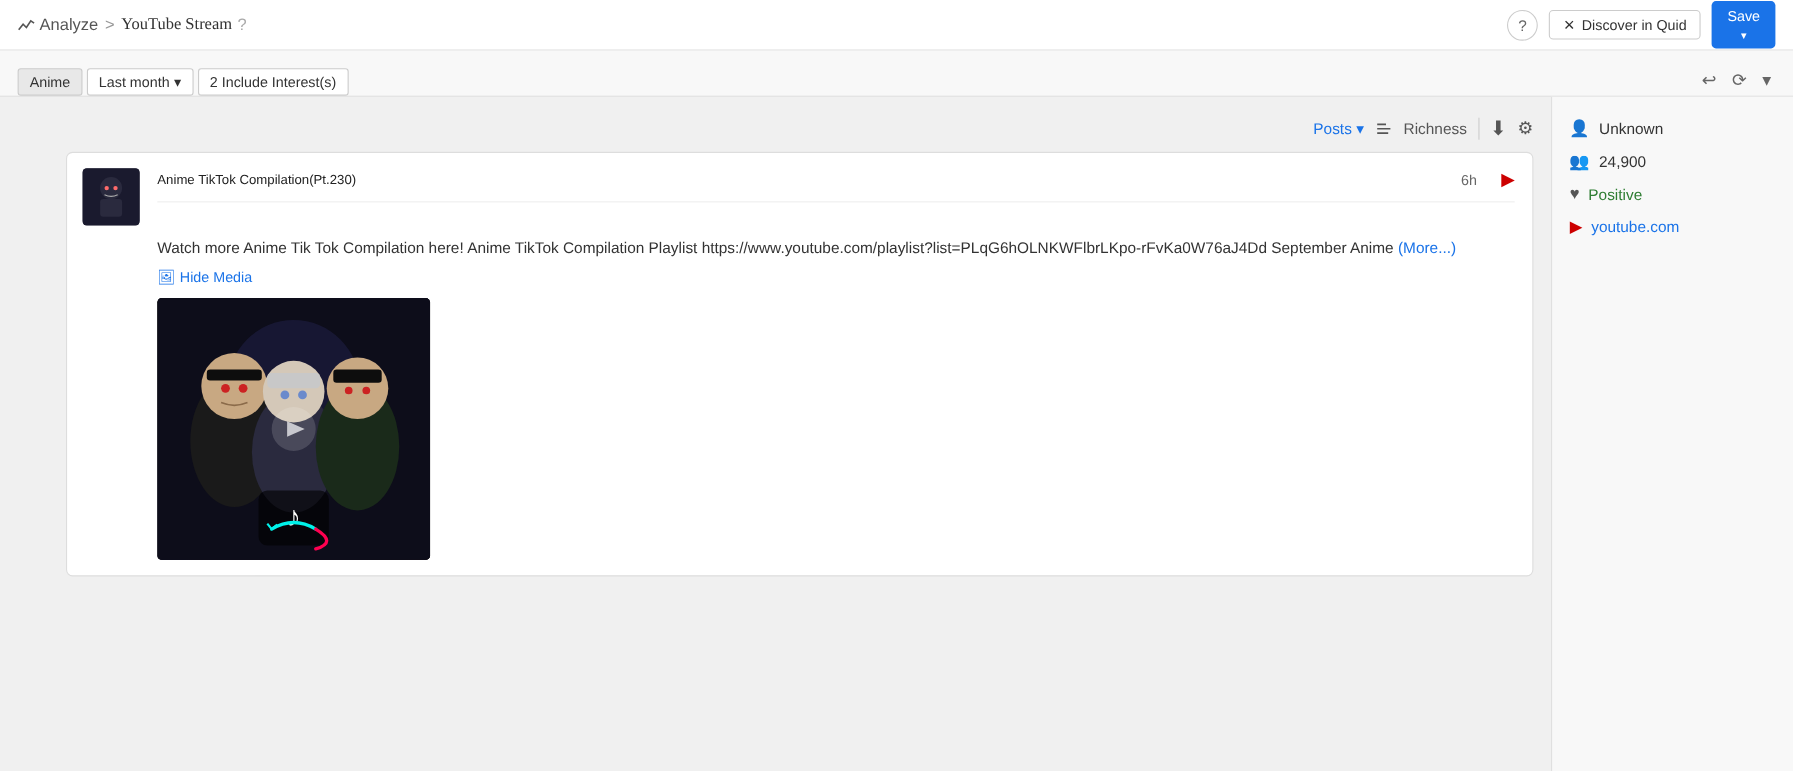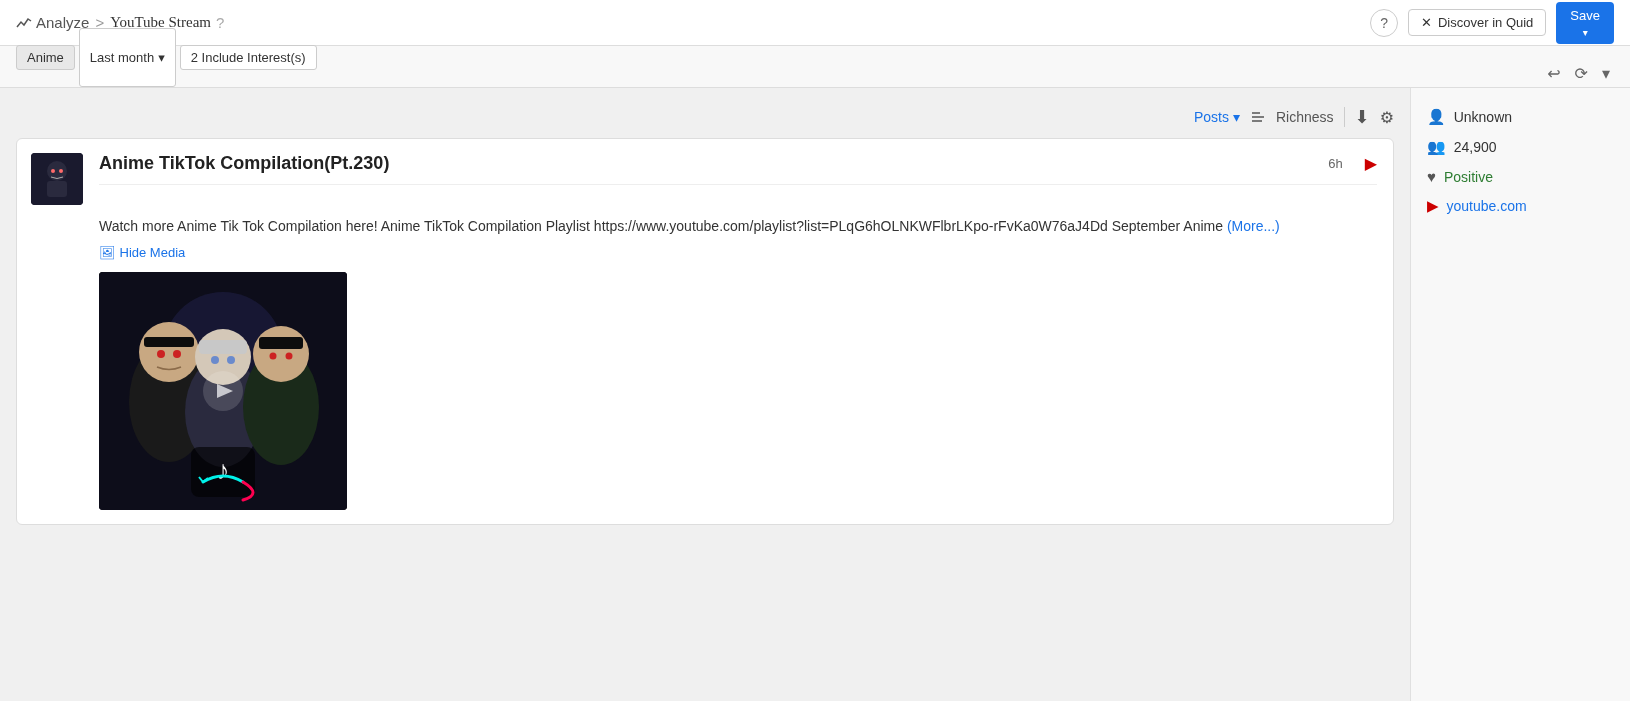--- a/index.html
+++ b/index.html
@@ -37,38 +37,38 @@
       padding: 0 16px; height: 42px;
     }
     .filter-bar-left { display: flex; align-items: center; gap: 4px; }
     .filter-chip {
       background: #fff; border: 1px solid #ccc; border-radius: 3px;
       padding: 4px 10px; font-size: 13px; cursor: pointer; color: #333;
     }
     .filter-chip.active { background: #e8e8e8; }
     .filter-chip-dropdown {
       background: #fff; border: 1px solid #ccc; border-radius: 3px;
-      padding: 21px 10px; font-size: 13px; cursor: pointer; color: #333;
+      padding: 4px 10px; font-size: 13px; cursor: pointer; color: #333;
       display: flex; align-items: center; gap: 4px;
     }
     .filter-bar-right { display: flex; align-items: center; gap: 6px; }
     .icon-btn {
       background: none; border: none; cursor: pointer; color: #666; font-size: 16px;
       padding: 4px; display: flex; align-items: center;
     }
 
     
     .content-area {
       display: flex; background: #f0f0f0;
       min-height: calc(701px - 88px);
       padding: 0;
     }
 
     
-    .posts-area { flex: 1; padding: 12px 16px; }
+    .posts-area { flex: 1; padding: 12px 16px; margin-left: 44px; }
 
     
     .posts-toolbar {
       display: flex; align-items: center; justify-content: flex-end;
       padding: 6px 0 10px 0; gap: 10px;
     }
     .posts-btn {
       background: none; border: none; cursor: pointer; color: #1a73e8; font-size: 14px;
       display: flex; align-items: center; gap: 4px; font-weight: 500;
     }
@@ -90,21 +90,21 @@
     }
     .avatar-img {
       width: 52px; height: 52px; border-radius: 4px; background: #1a1a2e;
       display: flex; align-items: center; justify-content: center; overflow: hidden;
     }
     .post-body-col { flex: 1; padding: 14px 16px; }
     .post-title-bar {
       display: flex; align-items: center; justify-content: space-between;
       padding-bottom: 10px; margin-bottom: 10px; border-bottom: 1px solid #eee;
     }
-    .post-title-text { font-size: 18px; font-weight: 700; color: #222; }
+    .post-title-text { font-size: 12px; font-weight: 400; color: #222; }
     .post-time-badge {
       display: flex; align-items: center; gap: 22px; color: #666; font-size: 13px;
     }
     .yt-icon { color: #cc0000; font-size: 16px; }
     .post-body-text { font-size: 14px; color: #333; line-height: 1.5; }
     .post-body-text .channel-name { font-weight: 600; margin-bottom: 4px; }
     .post-body-text .description { margin-bottom: 4px; }
     .post-body-text .link-text { color: #333; word-break: break-all; }
     .post-body-text .more-link { color: #1a73e8; text-decoration: none; cursor: pointer; }
     .hide-media-btn {

